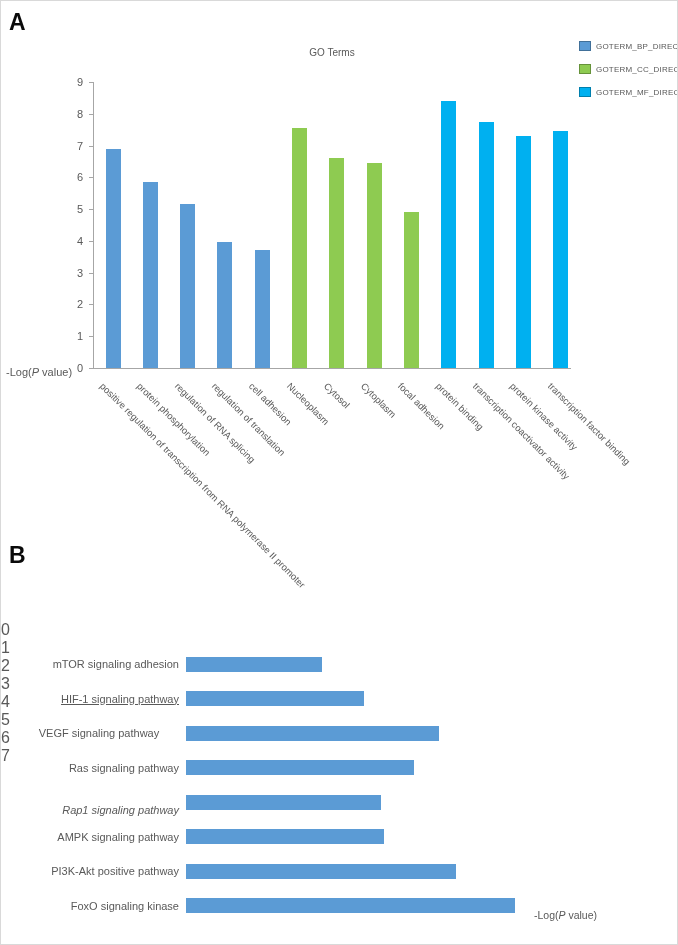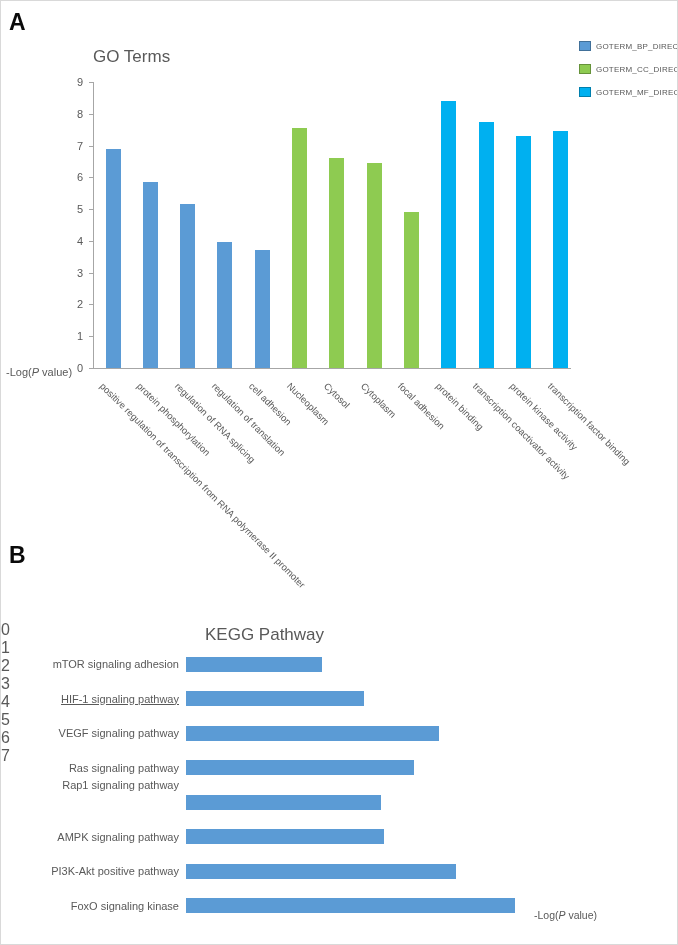--- a/index.html
+++ b/index.html
@@ -12,21 +12,21 @@
     overflow:hidden;
     font-family:"Liberation Sans","DejaVu Sans",sans-serif;
     color:#595959;
   }
   .abs{position:absolute;}
   .panel-letter{
     font-size:23px;font-weight:bold;color:#0a0a0a;
     font-family:"Liberation Sans",sans-serif;
   }
   .chart-title{
-    font-size:17px;color:#595959;white-space:nowrap;
+    font-size:10px;color:#595959;text-align:center;white-space:nowrap;
   }
   .ylab{font-size:11px;color:#595959;white-space:nowrap;}
   .ylab .it, .xlab .it{font-style:italic;}
   .xlab{font-size:10.5px;color:#595959;white-space:nowrap;}
   .legend-row{position:absolute;height:12px;display:flex;align-items:center;}
   .legend-swatch{width:12px;height:10px;margin-right:5px;border:1px solid rgba(0,0,0,0.28);box-sizing:border-box;}
   .legend-label{font-size:8px;color:#595959;white-space:nowrap;letter-spacing:0.2px;}
   .bar-v{position:absolute;}
   .bar-h{position:absolute;}
   .axis-line{position:absolute;background:#a6a6a6;}
@@ -113,34 +113,33 @@
       <div class="bar-v" style="left: 477.5px; top: 120.722px; width: 15px; height: 246.278px; background: rgb(0, 176, 240);"></div>
       <div class="go-cat-label" style="left: 477px; top: 380px;">transcription coactivator activity</div>
       <div class="bar-v" style="left: 514.8px; top: 135.022px; width: 15px; height: 231.978px; background: rgb(0, 176, 240);"></div>
       <div class="go-cat-label" style="left: 514.3px; top: 380px;">protein kinase activity</div>
       <div class="bar-v" style="left: 552.1px; top: 130.256px; width: 15px; height: 236.744px; background: rgb(0, 176, 240);"></div>
       <div class="go-cat-label" style="left: 551.6px; top: 380px;">transcription factor binding</div>
     </div>
 
   <div class="abs panel-letter" style="left:8px;top:541px;">B</div>
 
-  <div class="abs chart-title" style="left:204px;top:624px;width:300px;">KEGG Pathway</div>
 
   <div class="abs xlab" style="left:533px;top:908px;"><span>-Log(</span><span class="it">P</span><span> value)</span></div>
 
   <div class="abs" id="plotB" style="left:0;top:620px;width:678px;height:325px;">
       <div class="kegg-cat-label" style="left: 18px; top: 36px;">mTOR signaling adhesion</div>
       <div class="bar-h" style="left: 185px; top: 35.5px; width: 136.465px; height: 15px; background: rgb(91, 155, 213);"></div>
       <div class="kegg-cat-label" style="left: 18px; top: 70.5px; text-decoration: underline;">HIF-1 signaling pathway</div>
       <div class="bar-h" style="left: 185px; top: 70px; width: 178.24px; height: 15px; background: rgb(91, 155, 213);"></div>
-      <div class="kegg-cat-label" style="left: 18px; top: 105px;">VEGF signaling pathway</div>
+      <div class="kegg-cat-label" style="left: 18px; top: 105px; text-align: center;">VEGF signaling pathway</div>
       <div class="bar-h" style="left: 185px; top: 104.5px; width: 253.435px; height: 15px; background: rgb(91, 155, 213);"></div>
       <div class="kegg-cat-label" style="left: 18px; top: 139.5px;">Ras signaling pathway</div>
       <div class="bar-h" style="left: 185px; top: 139px; width: 228.37px; height: 15px; background: rgb(91, 155, 213);"></div>
-      <div class="kegg-cat-label" style="left: 18px; top: 157px;">Rap1 signaling pathway</div>
+      <div class="kegg-cat-label" style="left: 18px; top: 182px; font-style: italic;">Rap1 signaling pathway</div>
       <div class="bar-h" style="left: 185px; top: 173.5px; width: 194.95px; height: 15px; background: rgb(91, 155, 213);"></div>
       <div class="kegg-cat-label" style="left: 18px; top: 208.5px; text-align: right;">AMPK signaling pathway</div>
       <div class="bar-h" style="left: 185px; top: 208px; width: 197.735px; height: 15px; background: rgb(91, 155, 213);"></div>
       <div class="kegg-cat-label" style="left: 18px; top: 243px;">PI3K-Akt positive pathway</div>
       <div class="bar-h" style="left: 185px; top: 242.5px; width: 270.145px; height: 15px; background: rgb(91, 155, 213);"></div>
       <div class="kegg-cat-label" style="left: 18px; top: 277.5px;">FoxO signaling kinase</div>
       <div class="bar-h" style="left: 185px; top: 277px; width: 328.63px; height: 15px; background: rgb(91, 155, 213);"></div>
       <div class="x-tick-label" style="left: 173px; top: 305px;">0</div>
       <div class="x-tick-label" style="left: 228.7px; top: 305px;">1</div>
       <div class="x-tick-label" style="left: 284.4px; top: 305px;">2</div>

